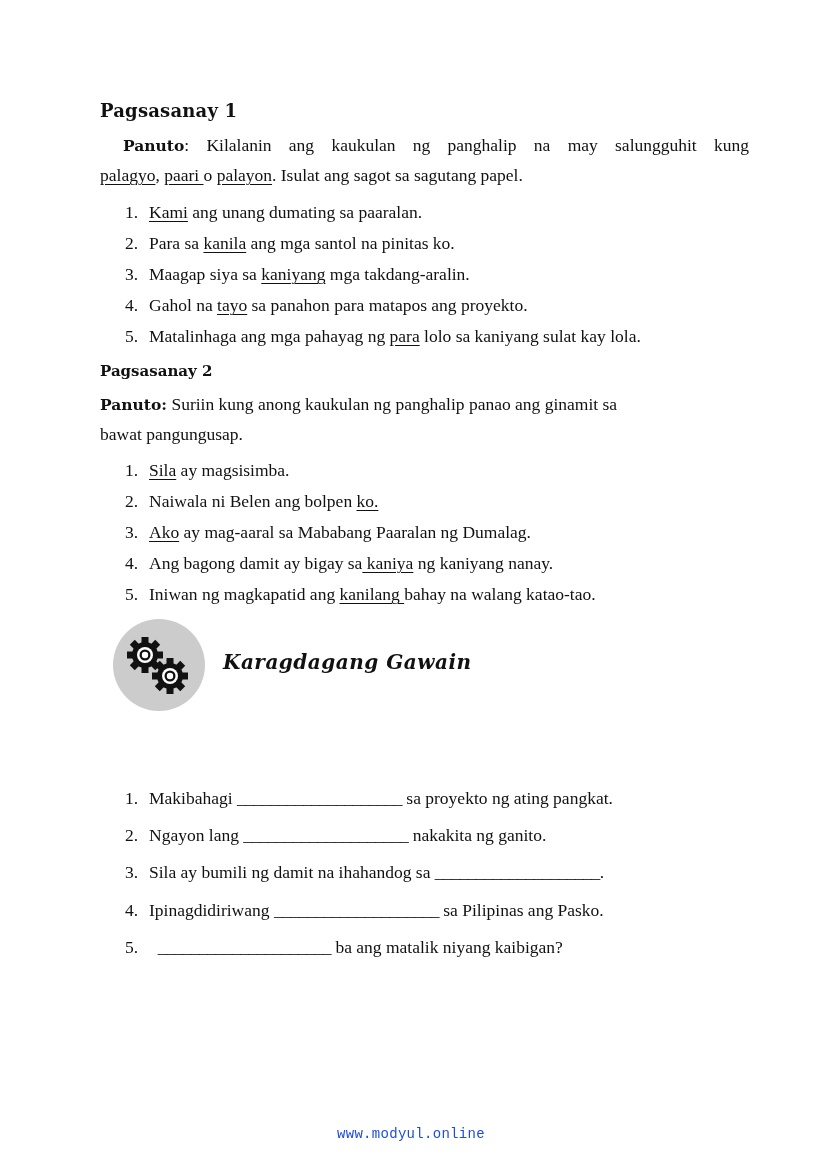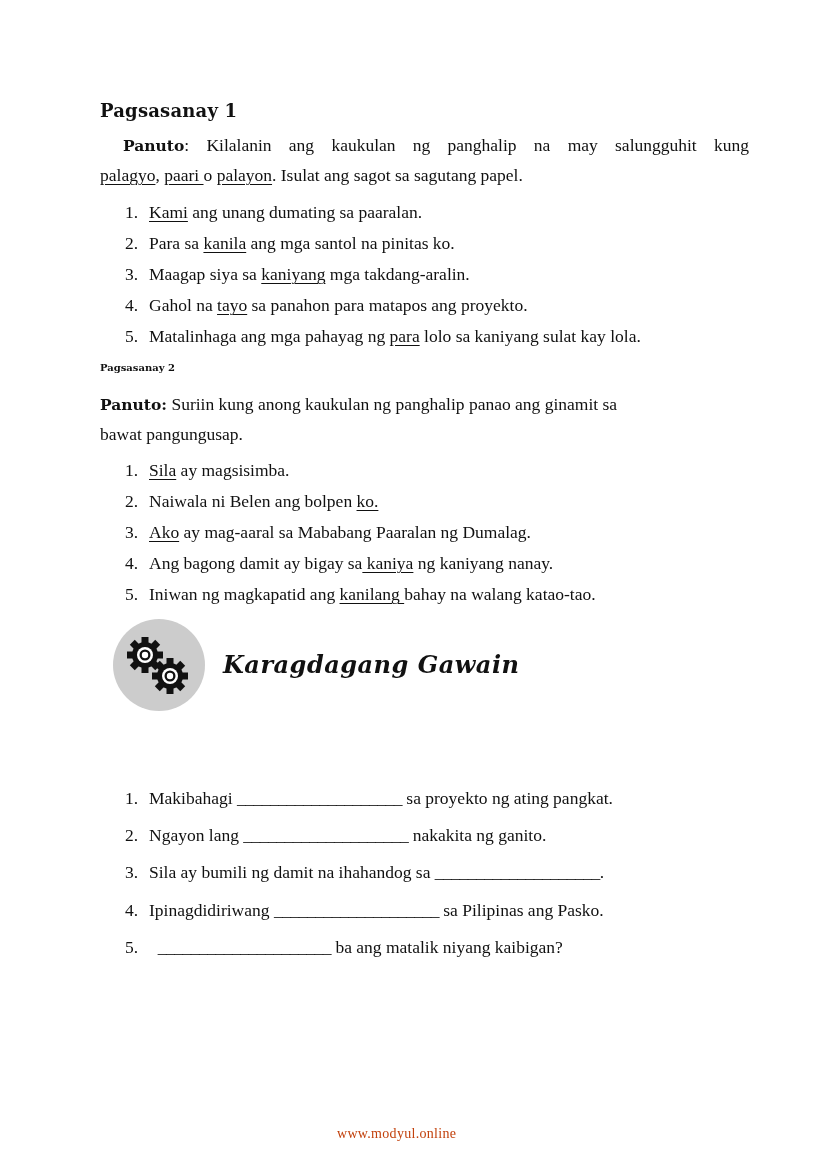--- a/index.html
+++ b/index.html
@@ -4,42 +4,42 @@
 <style>
   html, body { margin: 0; padding: 0; background: #ffffff; }
   body {
     width: 826px; height: 1169px; position: relative; overflow: hidden;
     font-family: "DejaVu Serif", "Liberation Serif", serif;
     color: #111111;
   }
   .page { position: absolute; left: 0; top: 0; width: 826px; height: 1169px; }
   .abs { position: absolute; white-space: nowrap; }
   .h1 { font-weight: bold; font-size: 18px; letter-spacing: 0.2px; }
-  .h2 { font-weight: bold; font-size: 10px; }
+  .h2 { font-weight: bold; font-size: 15px; }
   .body { font-family: "Liberation Serif", "DejaVu Serif", serif; font-size: 17.5px; }
   .b { font-family: "DejaVu Serif", serif; font-weight: bold; font-size: 15.5px; }
   .u { text-decoration: underline; text-underline-offset: 3px; text-decoration-thickness: 1px; }
   .justify { text-align: justify; text-align-last: justify; white-space: normal; width: 626px; margin-left: 23px; }
   .num { display: inline-block; width: 24px; }
   .blank { letter-spacing: -0.5px; }
   .section-title {
     font-family: "DejaVu Serif", serif; font-weight: bold; font-style: italic;
-    font-size: 24px; letter-spacing: 0.5px;
+    font-size: 20px; letter-spacing: 0.5px;
   }
   .icon-circle {
     position: absolute; left: 113px; top: 619px; width: 92px; height: 92px;
     border-radius: 50%; background: #cccccc;
   }
   .choices-box {
     position: absolute; left: 144px; top: 978px; width: 535px; height: 50px;
     border: 2px solid #1a1a1a; box-shadow: 1px 1px 0 #888;
   }
   .choice { position: absolute; top: 20px; font-family: "DejaVu Serif", serif; font-weight: bold; font-size: 15.5px; }
   .footer {
-    font-family: Liberation Serif, serif; font-size: 14px; color: #c2410c; letter-spacing: 0.3px;
+    font-family: Liberation Mono, monospace; font-size: 14px; color: #1d4ed8; letter-spacing: 0.3px;
   }
 </style>
 </head>
 <body>
 
 <div class="page">
 
   <div class="abs h1" style="left:100px; top:100px;">Pagsasanay 1</div>
 
   <div class="abs body justify" style="left:100px; top:135px;"><span class="b">Panuto</span><span>: Kilalanin ang kaukulan ng panghalip na may salungguhit kung</span></div>

